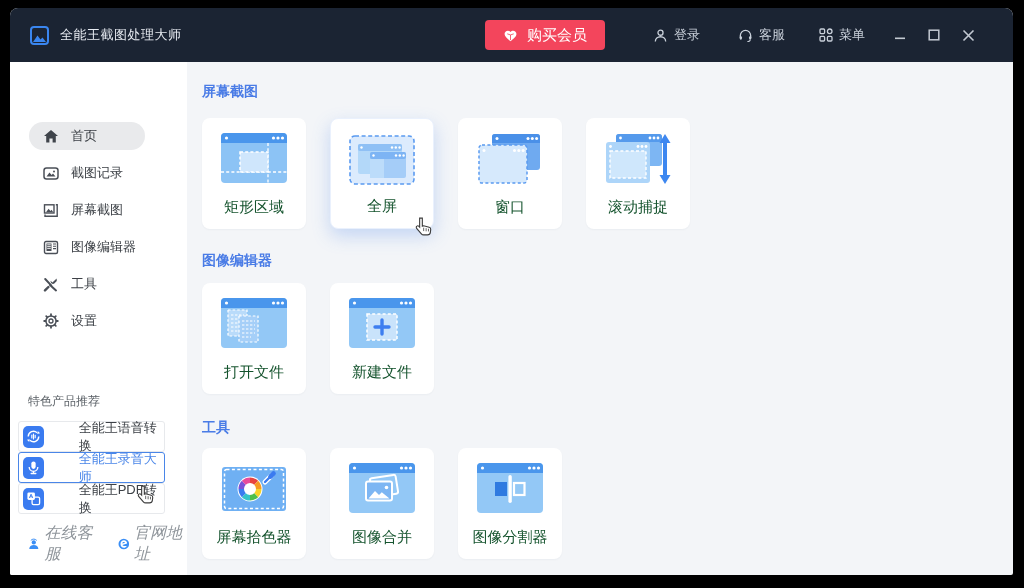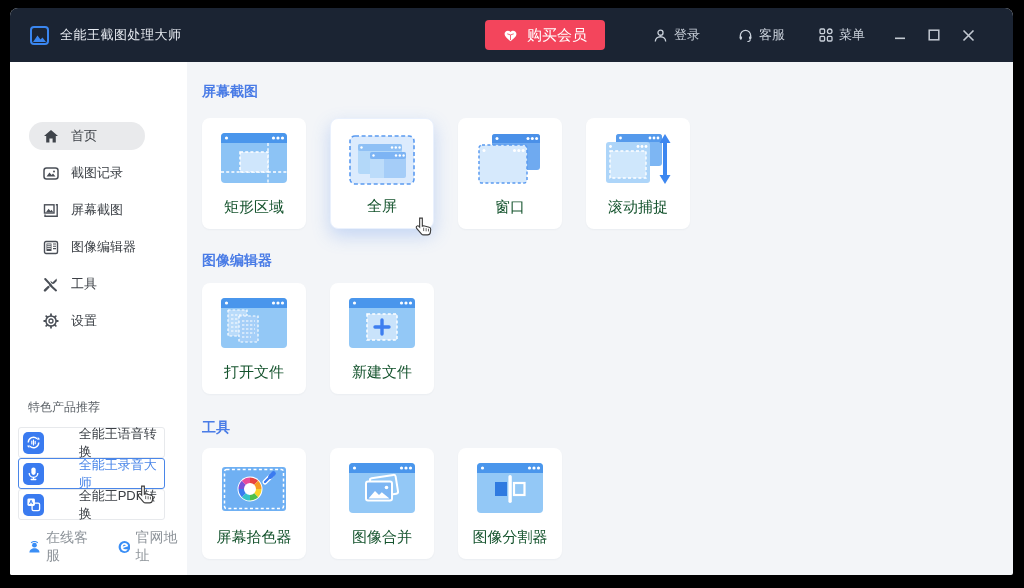--- a/index.html
+++ b/index.html
@@ -32,21 +32,21 @@
   .promo { position:absolute; left:0; bottom:10px; width:100%; padding-left:8px; }
   .promo-heading { font-size:12px; color:#5a6066; margin:0 0 11px 10px; }
   .promo-card { width:147px; height:31px; border:1px solid #e7e9ec; border-radius:3px; background:#fff;
                 display:flex; align-items:center; cursor:pointer;gap:26px; }
   .promo-card .p-ico { width:22px; height:22px; border-radius:5px; background:#3a7bf0; margin-left:4px;
                        display:flex; align-items:center; justify-content:center; }
   .promo-card .p-label { margin-left:9px; font-size:13px; color:#3c4046; }
   .promo-card.hl { border-color:#4a86e8; }
   .promo-card.hl .p-label { color:#4a86e8; }
   .promo-links { display:flex; gap:20px; margin:9px 0 0 10px; }
-  .promo-link { display:flex; align-items:center; gap:5px; font-size:14px; color:#8f959b; cursor:pointer; }
+  .promo-link { display:flex; align-items:center; gap:5px; font-size:16px; color:#8f959b; cursor:pointer;font-style:italic; }
 
   
   .main { flex:1; padding:21px 0 0 15px; overflow:hidden; }
   .sec-title { font-size:14px; font-weight:bold; color:#4a7ce6; }
   .sec-title.t1 { margin-bottom:17px; } .sec-title.t2 { margin:23px 0 13px; } .sec-title.t3 { margin:25px 0 11px; }
   .row { display:flex; gap:24px; }
   .card { width:104px; height:111px; background:#fff; border-radius:8px; position:relative; cursor:pointer;
           box-shadow:0 1px 2px rgba(25,40,70,.04); }
   .card.hover { box-shadow:0 7px 18px rgba(74,134,232,.28); border:1px solid #eaf1fd;font-family:Liberation Serif, serif; }
   .card svg.big { display:block; margin:14px auto 0; }

